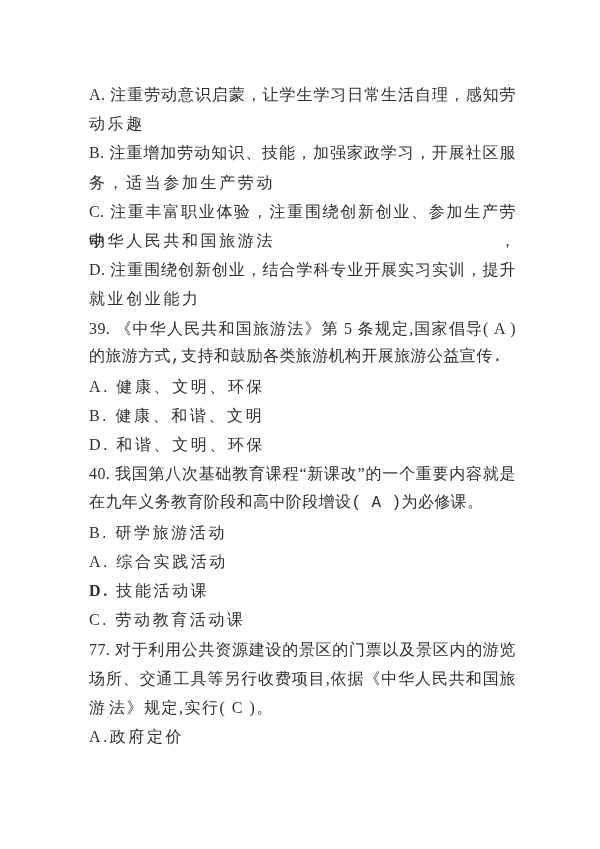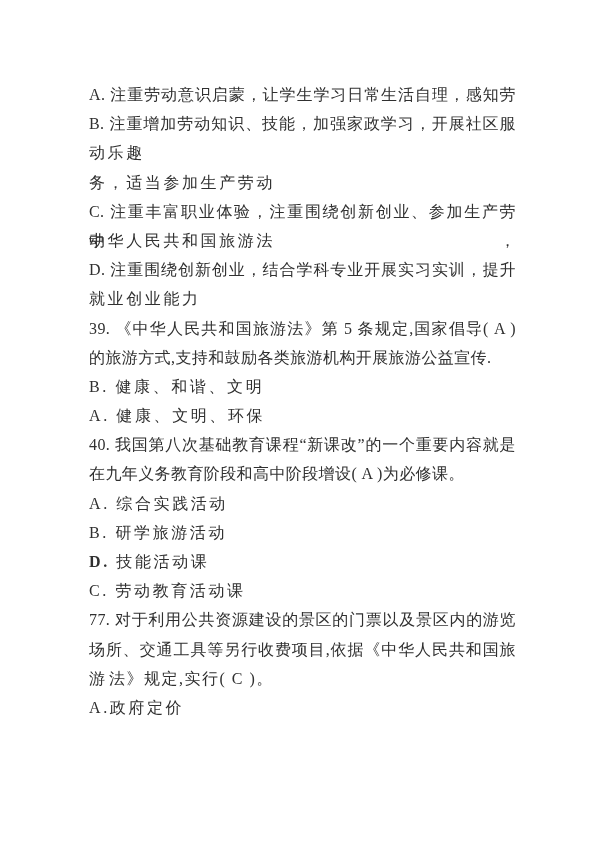--- a/index.html
+++ b/index.html
@@ -31,52 +31,54 @@
   
   .line.j {
     white-space: normal;
     letter-spacing: 0.4px;
     text-align: justify;
     text-align-last: justify;
   }
   
   .line.t {
     letter-spacing: 0.4px;
+    font-family: Liberation Mono, monospace;
   }
   
   .line.m {
     letter-spacing: 1.5px;
     margin-left: 20px;
   }
   .b {
     font-weight: bold;
   }
 </style>
 </head>
 <body>
 
 <div class="doc">
   <div class="line j">A. 注重劳动意识启蒙，让学生学习日常生活自理，感知劳</div>
+  <div class="line">动乐趣</div>
   <div class="line j">B. 注重增加劳动知识、技能，加强家政学习，开展社区服</div>
-  <div class="line">动乐趣</div>
   <div class="line">务，适当参加生产劳动</div>
   <div class="line j">C. 注重丰富职业体验，注重围绕创新创业、参加生产劳动，</div>
   <div class="line">中华人民共和国旅游法</div>
   <div class="line j">D. 注重围绕创新创业，结合学科专业开展实习实训，提升</div>
   <div class="line">就业创业能力</div>
 
   <div class="line j">39. 《中华人民共和国旅游法》第 5 条规定,国家倡导( A )</div>
   <div class="line t">的旅游方式,支持和鼓励各类旅游机构开展旅游公益宣传.</div>
+  <div class="line">A. 健康、文明、环保</div>
   <div class="line">B. 健康、和谐、文明</div>
-  <div class="line">A. 健康、文明、环保</div>
+  <div class="line">D. 和谐、文明、环保</div>
 
   <div class="line j">40. 我国第八次基础教育课程“新课改”的一个重要内容就是</div>
   <div class="line t">在九年义务教育阶段和高中阶段增设( A )为必修课。</div>
+  <div class="line">B. 研学旅游活动</div>
   <div class="line">A. 综合实践活动</div>
-  <div class="line">B. 研学旅游活动</div>
   <div class="line"><span class="b">D.</span><span> 技能活动课</span></div>
   <div class="line">C. 劳动教育活动课</div>
 
   <div class="line j">77. 对于利用公共资源建设的景区的门票以及景区内的游览</div>
   <div class="line j">场所、交通工具等另行收费项目,依据《中华人民共和国旅游</div>
   <div class="line m">法》规定,实行( C )。</div>
   <div class="line">A.政府定价</div>
 </div>
 
 </body></html>

